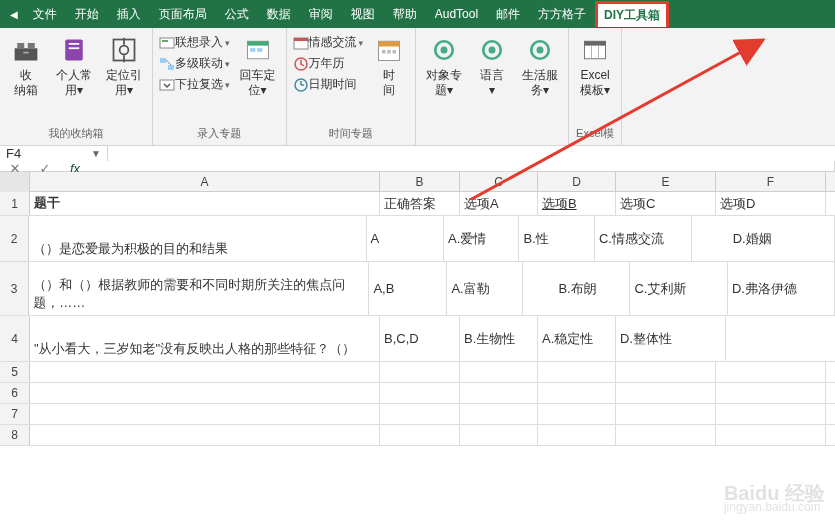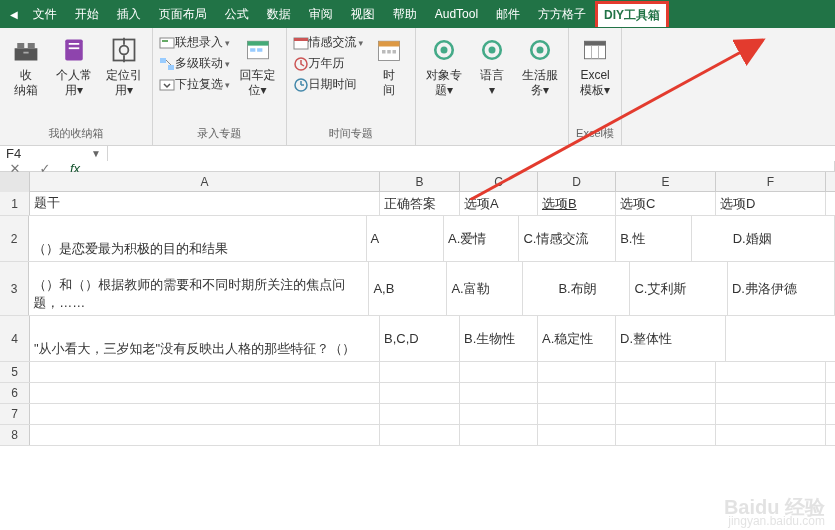--- a/index.html
+++ b/index.html
@@ -40,21 +40,21 @@
 .col-header { border-right: 1px solid #ccc; font-size: 12px; color: #444; text-align: center; line-height: 20px; background: #f3f3f3; }
 .grid-body { display: flex; flex-direction: column; }
 .row { display: flex; border-bottom: 1px solid #ddd; }
 .row-header { width: 30px; background: #f3f3f3; border-right: 1px solid #ccc; font-size: 12px; color: #444; text-align: center; display: flex; align-items: center; justify-content: center; }
 .cell { border-right: 1px solid #ddd; font-size: 13px; color: #333; padding: 3px 4px; display: flex; align-items: center; overflow: hidden; }
 
 
 .arrow-overlay { position: absolute; top: 30px; left: 470px; width: 310px; height: 170px; pointer-events: none; }
 
 
-.watermark { position: absolute; right: 10px; bottom: 2px; color: #d0d0d0; font-size: 12px; opacity: 0.6; text-align: right; line-height: 14px; }
+.watermark { position: absolute; right: 10px; bottom: 16px; color: #d0d0d0; font-size: 12px; opacity: 0.6; text-align: left; line-height: 14px; }
 .watermark .big { font-size: 20px; font-weight: bold; }
 </style>
 </head>
 <body>
 
 <div class="menu-tabs" id="menuTabs">
   <span class="menu-caret">◀</span>
 <div class="menu-tab">文件</div>
     <div class="menu-tab">开始</div>
     <div class="menu-tab">插入</div>
@@ -283,34 +283,34 @@
       <div class="col-header" style="width: 350px;">A</div>
       <div class="col-header" style="width: 80px;">B</div>
       <div class="col-header" style="width: 78px;">C</div>
       <div class="col-header" style="width: 78px;">D</div>
       <div class="col-header" style="width: 100px;">E</div>
       <div class="col-header" style="width: 110px;">F</div>
     </div>
   <div class="grid-body" id="gridBody">
       <div class="row" style="height: 24px;">
         <div class="row-header">1</div>
-        <div class="cell" style="width: 350px; white-space: normal; align-items: flex-end;">题干</div>
+        <div class="cell" style="width: 350px; white-space: normal; align-items: flex-end; font-weight: bold;">题干</div>
         <div class="cell" style="width: 80px;">正确答案</div>
         <div class="cell" style="width: 78px;">选项A</div>
         <div class="cell" style="width: 78px; text-decoration: underline;">选项B</div>
         <div class="cell" style="width: 100px;">选项C</div>
         <div class="cell" style="width: 110px;">选项D</div>
       </div>
       <div class="row" style="height: 46px;">
         <div class="row-header">2</div>
         <div class="cell" style="width: 350px; white-space: normal; align-items: flex-end;">（）是恋爱最为积极的目的和结果</div>
         <div class="cell" style="width: 80px;">A</div>
         <div class="cell" style="width: 78px;">A.爱情</div>
+        <div class="cell" style="width: 78px;">B.性</div>
         <div class="cell" style="width: 100px;">C.情感交流</div>
-        <div class="cell" style="width: 78px;">B.性</div>
         <div class="cell" style="width: 110px; margin-left: 37px;">D.婚姻</div>
       </div>
       <div class="row" style="height: 54px;">
         <div class="row-header">3</div>
         <div class="cell" style="width: 350px; white-space: normal; align-items: flex-end;">（）和（）根据教师的需要和不同时期所关注的焦点问题，……</div>
         <div class="cell" style="width: 80px;">A,B</div>
         <div class="cell" style="width: 78px;">A.富勒</div>
         <div class="cell" style="width: 78px; margin-left: 31px;">B.布朗</div>
         <div class="cell" style="width: 100px;">C.艾利斯</div>
         <div class="cell" style="width: 110px;">D.弗洛伊德</div>

